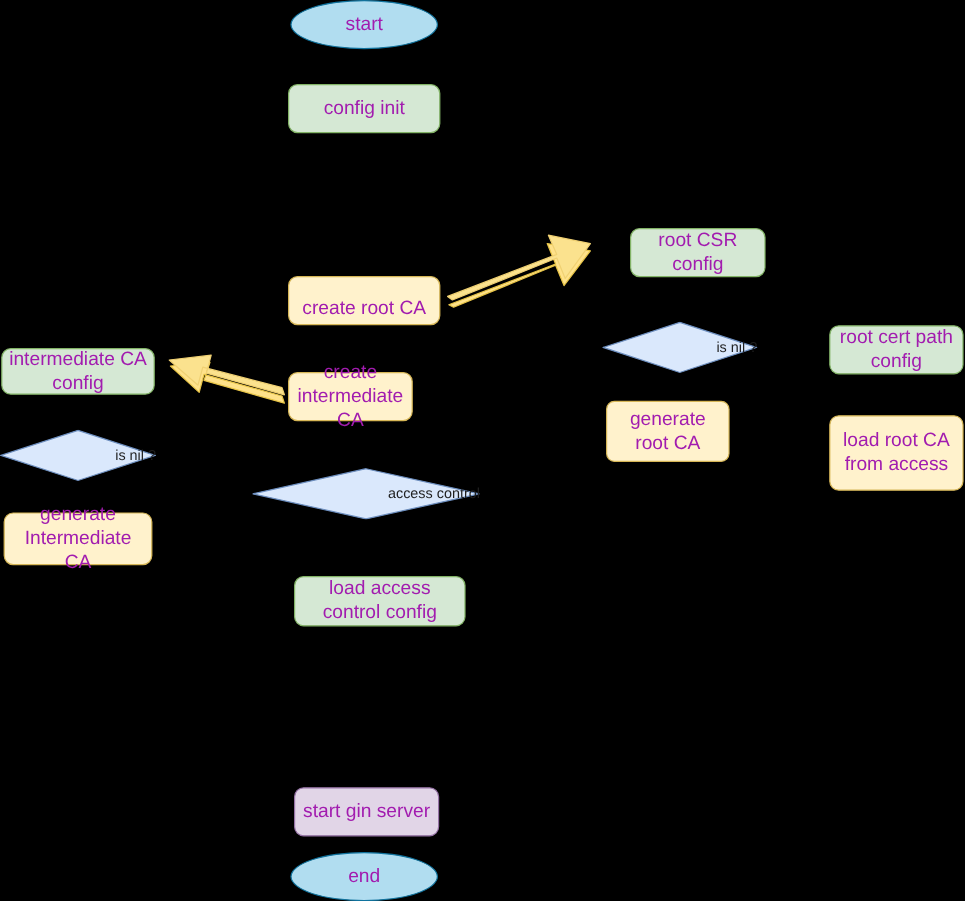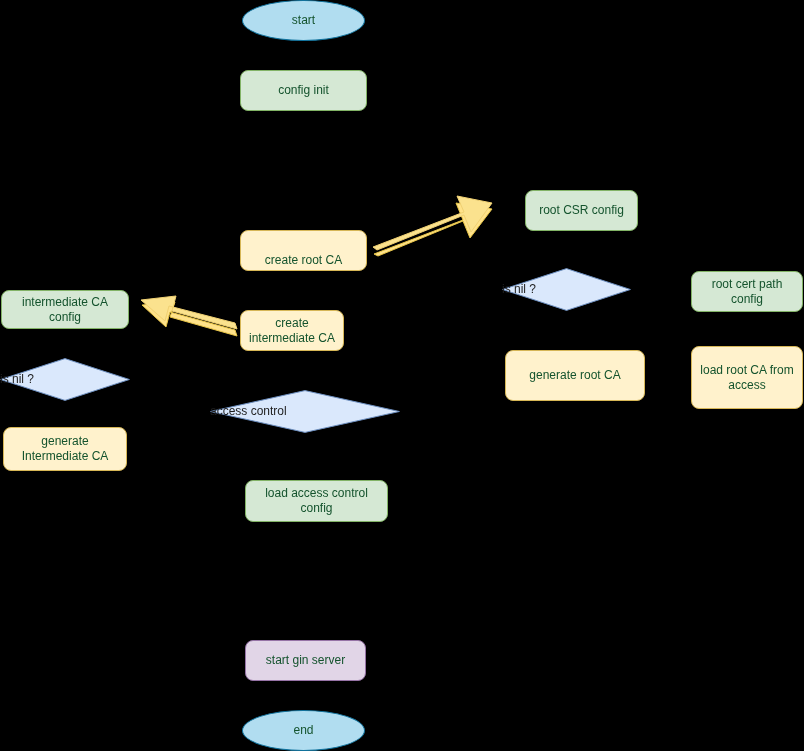--- a/index.html
+++ b/index.html
@@ -20,23 +20,23 @@
     width: 804px;
     height: 751px;
   }
   .node {
     position: absolute;
     box-sizing: border-box;
     display: flex;
     align-items: center;
     justify-content: center;
     text-align: center;
-    font-size: 12px;
+    font-size: 16px;
     line-height: 1.25;
-    color: #14532d;
+    color: #a21caf;
     padding: 2px 4px;
   }
   .rect {
     border-radius: 8px;
     border-style: solid;
     border-width: 1px;
   }
   .green {
     background: #d5e8d4;
     border-color: #82b366;
@@ -55,21 +55,21 @@
   }
   .ellipse {
     background: #b1ddf0;
     border: 1px solid #10739e;
     border-radius: 50%;
   }
   .diamond-wrap {
     position: absolute;
     display: flex;
     align-items: center;
-    justify-content: flex-start;
+    justify-content: flex-end;
   }
   .diamond-wrap svg {
     position: absolute;
     left: 0; top: 0;
   }
   .diamond-label {
     position: relative;
     font-size: 12px;
     color: #1f1f1f;
     line-height: 1.2;
@@ -110,21 +110,21 @@
     <span>root CSR config</span>
   </div>
 
   <div class="diamond-wrap" style="left:502px;top:268px;width:129px;height:43px;">
     <svg width="129" height="43" viewBox="0 0 129 43">
       <polygon points="64.5,0.6 128.4,21.5 64.5,42.4 0.6,21.5" fill="#dae8fc" stroke="#6c8ebf" stroke-width="1"></polygon>
     </svg>
     <span class="diamond-label">is nil ?</span>
   </div>
 
-  <div class="node rect yellow" style="left:505px;top:350px;width:140px;height:51px;">
+  <div class="node rect yellow" style="left:505px;top:334px;width:103px;height:51px;border-radius:7px;">
     <span>generate root CA</span>
   </div>
 
   <div class="node rect green" style="left:691px;top:271px;width:112px;height:41px;">
     <span>root cert path config</span>
   </div>
 
   <div class="node rect yellow" style="left:691px;top:346px;width:112px;height:63px;">
     <span>load root CA from access</span>
   </div>
@@ -149,21 +149,21 @@
       <polygon points="95,0.6 189.4,21.5 95,42.4 0.6,21.5" fill="#dae8fc" stroke="#6c8ebf" stroke-width="1"></polygon>
     </svg>
     <span class="diamond-label">access control</span>
   </div>
 
   <div class="node rect green" style="left:245px;top:480px;width:143px;height:42px;">
     <span>load access control config</span>
   </div>
 
 
-  <div class="node rect purple" style="left:245px;top:640px;width:121px;height:41px;">
+  <div class="node rect purple" style="left:245px;top:656px;width:121px;height:41px;">
     <span>start gin server</span>
   </div>
 
   <div class="node ellipse" style="left:242px;top:710px;width:123px;height:41px;">
     <span>end</span>
   </div>
 
   <svg class="arrow-layer" width="804" height="751" viewBox="0 0 804 751">
 
     <g>

